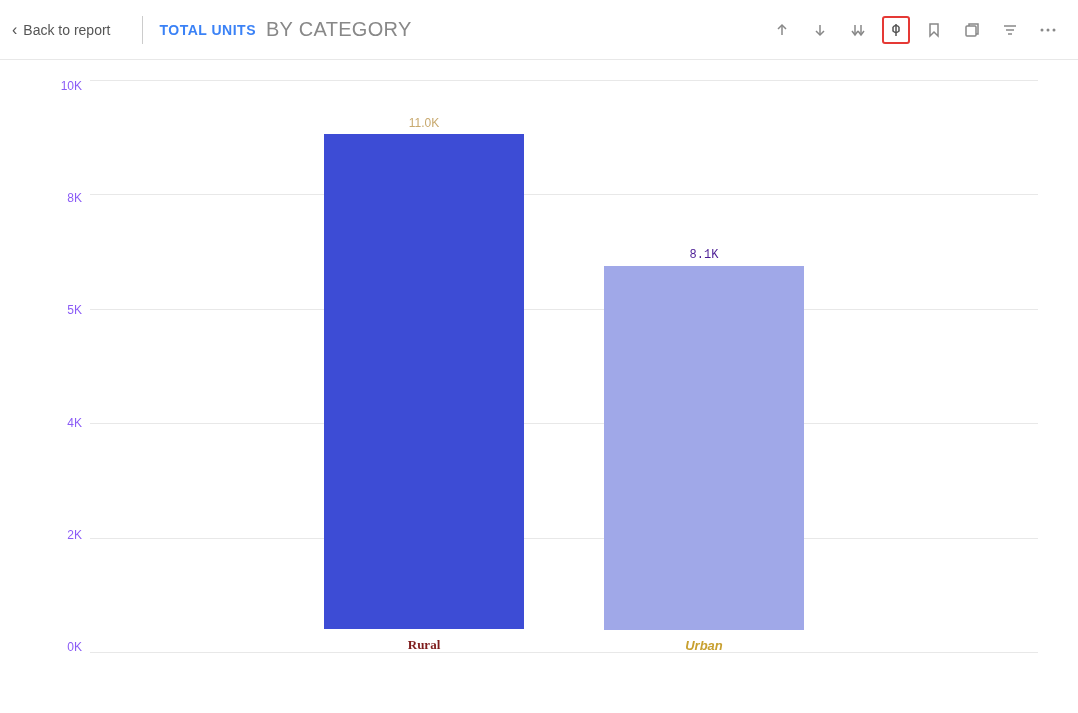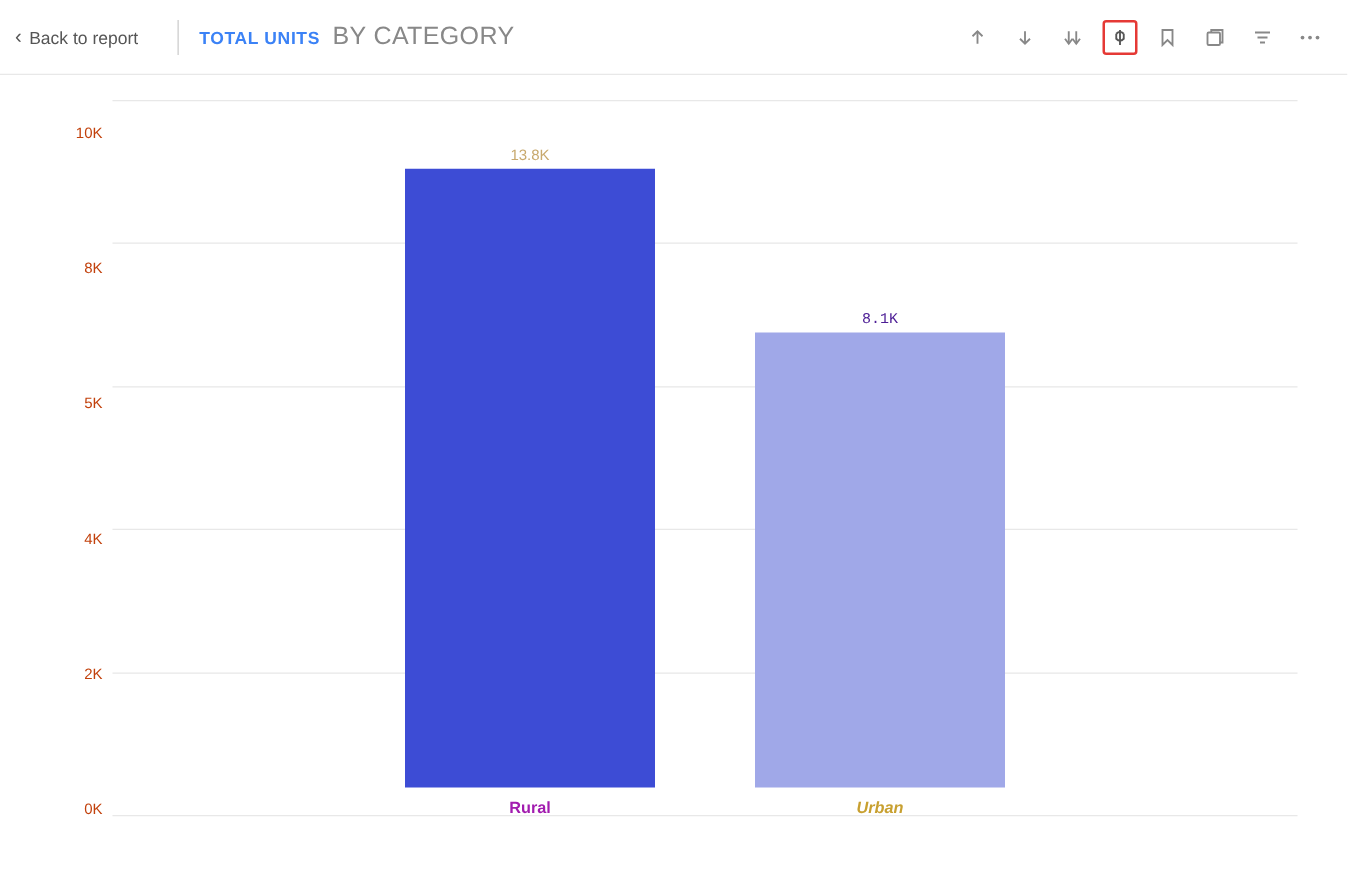--- a/index.html
+++ b/index.html
@@ -103,23 +103,22 @@
       display: flex;
       flex-direction: column-reverse;
       justify-content: space-between;
       width: 40px;
       height: 100%;
       text-align: right;
       padding-right: 8px;
     }
     .y-label {
       font-size: 12px;
-      color: #c2410c;
+      color: #8b5cf6;
       line-height: 1;
-      margin-top: 20px;
     }
 
     .chart-inner {
       flex: 1;
       position: relative;
       height: 100%;
     }
 
     
     .grid-lines {
@@ -169,21 +168,22 @@
       font-size: 13px;
       font-weight: 700;
       margin-top: 8px;
       text-align: center;
     }
 
     .bar-rural {
       background: #3d4cd5;
     }
     .bar-rural-label {
-      color: #a21caf;
+      color: #7f1d1d;
+      font-family: Liberation Serif, serif;
     }
 
     .bar-urban {
       background: #a0a8e8;
     }
     .bar-urban-label {
       color: #c8a030;
       font-style: italic;
     }
   </style>
@@ -276,21 +276,21 @@
       <div class="grid-line"></div>
       <div class="grid-line"></div>
       <div class="grid-line"></div>
       <div class="grid-line"></div>
       <div class="grid-line"></div>
     </div>
 
     <div class="bars-container">
 
       <div class="bar-group">
-        <span class="bar-value">13.8K</span>
+        <span class="bar-value">11.0K</span>
         <div class="bar bar-rural" style="height: 495px;"></div>
         <span class="bar-label bar-rural-label">Rural</span>
       </div>
 
       <div class="bar-group">
         <span class="bar-value" style="color:#4c1d95;font-family:Liberation Mono, monospace;">8.1K</span>
         <div class="bar bar-urban" style="height: 364px;"></div>
         <span class="bar-label bar-urban-label">Urban</span>
       </div>
     </div>

